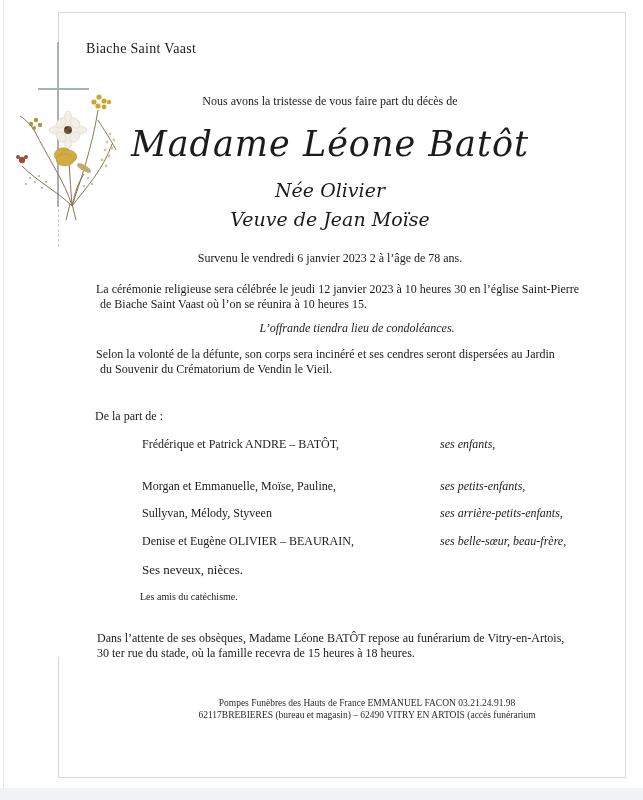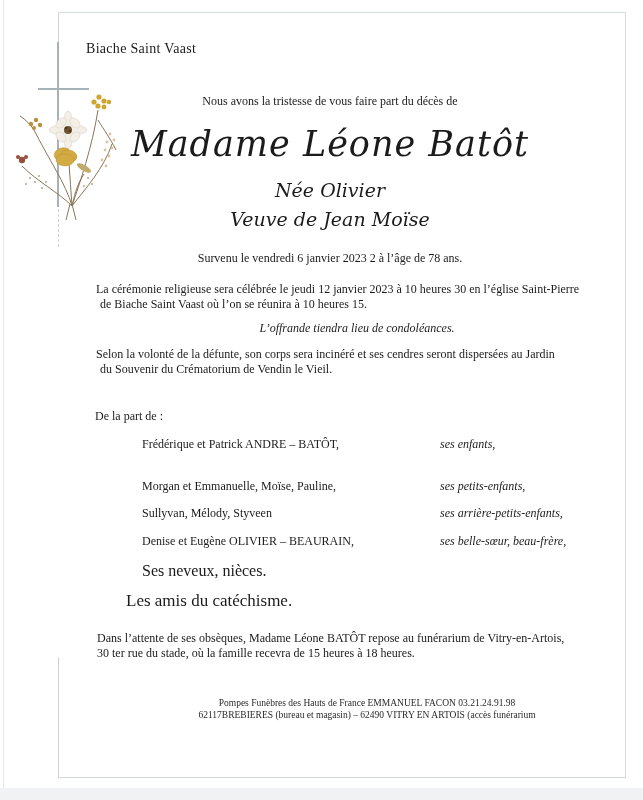--- a/index.html
+++ b/index.html
@@ -49,22 +49,22 @@
   #from-label { left: 95px; top: 409px; font-size: 12px; }
 
   .family-row { left: 142px; width: 470px; font-size: 12px; line-height: 14.5px; }
   .relation   { position: absolute; left: 298px; font-style: italic; white-space: nowrap; }
   #family-0 { top: 437px; }
   #family-0 .relation { bottom: 0; }
   #family-1 { top: 479px; }
   #family-2 { top: 506px; }
   #family-3 { top: 534px; }
   #family-1 .relation, #family-2 .relation, #family-3 .relation { top: 0; }
-  #family-extra-0 { left: 142px; top: 562px; font-size: 16px; }
-  #family-extra-1 { left: 126px; top: 591px; font-size: 17px; }
+  #family-extra-0 { left: 142px; top: 562px; font-size: 13px; }
+  #family-extra-1 { left: 140px; top: 591px; font-size: 10px; }
 
   #wake { left: 97px; top: 631px; }
   #footer { left: 62px; top: 697px; width: 610px; text-align: center;
             font-size: 9.5px; line-height: 12px; color: #2a2a2a; }
 </style>
 </head>
 <body>
 
 <div class="abs" id="scan-edge-left"></div>
 <div class="abs" id="card-edge-top"></div>

